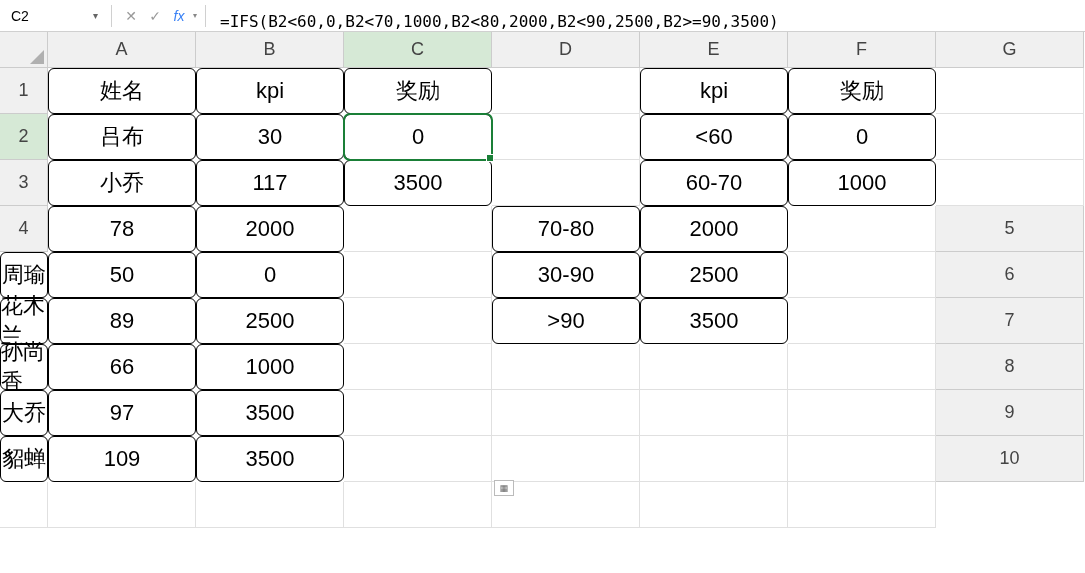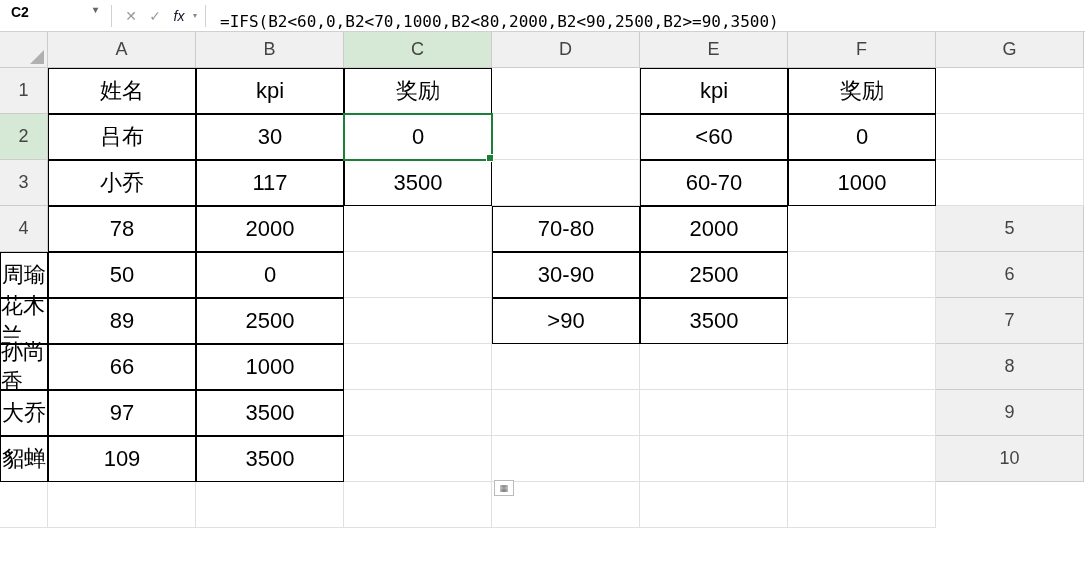--- a/index.html
+++ b/index.html
@@ -14,25 +14,24 @@
       align-items: center;
       height: 32px;
       border-bottom: 1px solid #d0d0d0;
       background: #fff;
       padding: 0 2px;
     }
     .name-box {
       width: 105px;
       height: 26px;
       display: flex;
-      align-items: flex-start;
+      align-items: center;
       padding: 0 8px;
       border: 1px solid transparent;
       font-size: 14px;
-      font-weight: bold;
     }
     .dropdown-icon {
       margin-left: auto;
       font-size: 10px;
       color: #666;
     }
     .divider-v {
       width: 1px;
       height: 22px;
       background: #d0d0d0;
@@ -50,21 +49,21 @@
       display: flex;
       align-items: center;
       justify-content: center;
       font-size: 14px;
       color: #999;
       cursor: pointer;
     }
     .fx-label {
       font-style: italic;
       font-size: 14px;
-      color: #0f172a;
+      color: #3b82f6;
     }
     .fx-caret {
       font-size: 8px;
       color: #888;
       margin-left: 1px;
     }
     .formula-input {
       flex: 1;
       padding: 0 10px;
       font-size: 16px;
@@ -117,21 +116,21 @@
     .cell {
       border-right: 1px solid #e0e0e0;
       border-bottom: 1px solid #e0e0e0;
       display: flex;
       align-items: center;
       justify-content: center;
       font-size: 22px;
       position: relative;
       background: #fff;
     }
-    .b-t { border-top: 1.5px solid #000; }
+    .b-t { border-top: 1.5px solid #000; border-radius: 6px; }
     .b-b { border-bottom: 1.5px solid #000; }
     .b-l { border-left: 1.5px solid #000; }
     .b-r { border-right: 1.5px solid #000; }
     .selected {
       outline: 2px solid #1a7f37;
       outline-offset: -1px;
       z-index: 2;
     }
     .selected::after {
       content: "";

